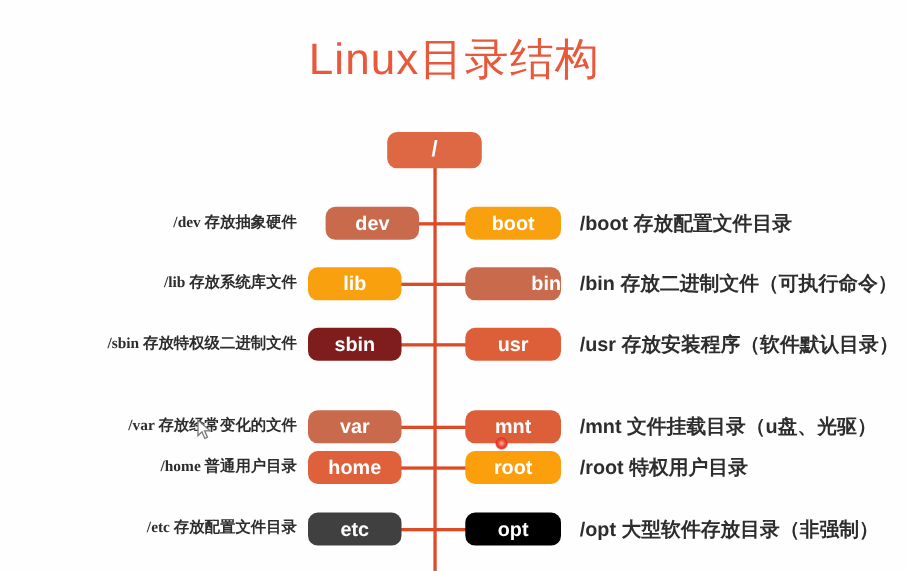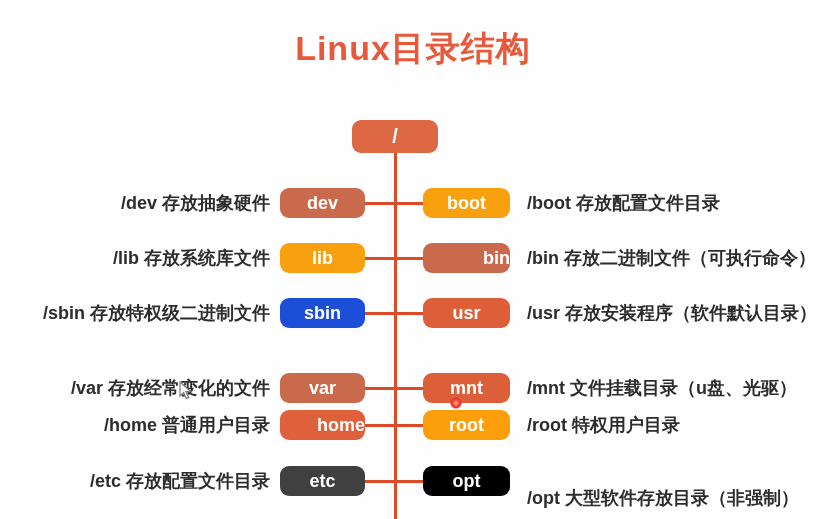--- a/index.html
+++ b/index.html
@@ -3,36 +3,36 @@
 <meta charset="utf-8">
 <style>
   html,body { margin:0; padding:0; background:#ffffff; }
   .stage {
     position:relative; width:826px; height:519px; overflow:hidden;
     background:#fefefe;
     font-family:"Liberation Sans","DejaVu Sans",sans-serif;
   }
   .title {
     position:absolute; top:26px; left:0; width:100%;
-    text-align:center; font-size:34px; font-weight:bold;
+    text-align:center; font-size:40px; font-weight:normal;
     letter-spacing:1px;
   }
   .root-box {
     position:absolute; left:352px; top:120px; width:86px; height:33px;
     border-radius:9px; color:#ffffff; text-align:center; line-height:33px;
     font-size:20px; font-weight:bold; z-index:2;
   }
   .trunk {
     position:absolute; left:394px; top:152px; width:3px; height:367px;
     z-index:0;
   }
   .row { position:absolute; left:0; width:826px; height:30px; }
   .lblL {
     position:absolute; right:556px; top:0; line-height:30px;
-    font-size:18px; font-weight:bold; white-space:nowrap;
+    font-size:14px; font-weight:bold; white-space:nowrap;font-family:Liberation Serif, serif;
   }
   .lblR {
     position:absolute; left:527px; top:0; line-height:30px;
     font-size:18px; font-weight:bold; white-space:nowrap;
   }
   .hline {
     position:absolute; left:360px; top:14px; width:68px; height:3px;
     z-index:0;
   }
   .boxL, .boxR {
@@ -55,63 +55,63 @@
 <div class="stage">
 
   <div class="title" style="color: rgb(232, 88, 58);">Linux目录结构</div>
 
   <div class="trunk" style="background-color: rgb(221, 75, 38);"></div>
   <div class="root-box" style="background-color: rgb(221, 104, 67);">/</div>
 
   <div class="row" style="top:188px">
     <div class="lblL" style="color: rgb(45, 45, 45);">/dev 存放抽象硬件</div>
     <div class="hline" style="background-color: rgb(221, 75, 38);"></div>
-    <div class="boxL" style="background-color: rgb(201, 106, 76);">dev</div>
+    <div class="boxL" style="background-color: rgb(201, 106, 76); margin-left: 16px;">dev</div>
     <div class="boxR" style="background-color: rgb(248, 160, 14);">boot</div>
     <div class="lblR" style="color: rgb(45, 45, 45);">/boot 存放配置文件目录</div>
   </div>
 
   <div class="row" style="top:243px">
     <div class="lblL" style="color: rgb(45, 45, 45);">/lib 存放系统库文件</div>
     <div class="hline" style="background-color: rgb(221, 75, 38);"></div>
     <div class="boxL" style="background-color: rgb(248, 160, 14);">lib</div>
     <div class="boxR" style="background-color: rgb(201, 106, 76); text-align: right;">bin</div>
     <div class="lblR" style="color: rgb(45, 45, 45);">/bin 存放二进制文件（可执行命令）</div>
   </div>
 
   <div class="row" style="top:298px">
     <div class="lblL" style="color: rgb(45, 45, 45);">/sbin 存放特权级二进制文件</div>
     <div class="hline" style="background-color: rgb(221, 75, 38);"></div>
-    <div class="boxL" style="background-color: #1d4ed8;">sbin</div>
+    <div class="boxL" style="background-color: #7f1d1d;">sbin</div>
     <div class="boxR" style="background-color: rgb(221, 95, 58);">usr</div>
     <div class="lblR" style="color: rgb(45, 45, 45);">/usr 存放安装程序（软件默认目录）</div>
   </div>
 
   <div class="row" style="top:373px">
     <div class="lblL" style="color: rgb(45, 45, 45);">/var 存放经常变化的文件</div>
     <div class="hline" style="background-color: rgb(221, 75, 38);"></div>
     <div class="boxL" style="background-color: rgb(201, 106, 76);">var</div>
     <div class="boxR" style="background-color: rgb(221, 95, 58);">mnt</div>
     <div class="lblR" style="color: rgb(45, 45, 45);">/mnt 文件挂载目录（u盘、光驱）</div>
   </div>
 
   <div class="row" style="top:410px">
     <div class="lblL" style="color: rgb(45, 45, 45);">/home 普通用户目录</div>
     <div class="hline" style="background-color: rgb(221, 75, 38);"></div>
-    <div class="boxL" style="background-color: rgb(222, 97, 60); text-align: right;">home</div>
+    <div class="boxL" style="background-color: rgb(222, 97, 60);">home</div>
     <div class="boxR" style="background-color: rgb(251, 160, 12);">root</div>
     <div class="lblR" style="color: rgb(45, 45, 45);">/root 特权用户目录</div>
   </div>
 
   <div class="row" style="top:466px">
     <div class="lblL" style="color: rgb(45, 45, 45);">/etc 存放配置文件目录</div>
     <div class="hline" style="background-color: rgb(221, 75, 38);"></div>
     <div class="boxL" style="background-color: #404040;">etc</div>
     <div class="boxR" style="background-color: #000000;">opt</div>
-    <div class="lblR" style="color: rgb(45, 45, 45); margin-top: 17px;">/opt 大型软件存放目录（非强制）</div>
+    <div class="lblR" style="color: rgb(45, 45, 45);">/opt 大型软件存放目录（非强制）</div>
   </div>
 
   <div class="laser-dot"></div>
 
   <svg class="cursor" width="14" height="20" viewBox="0 0 14 20">
     <path d="M1,1 L1,15 L4.6,11.6 L7.2,17.6 L9.6,16.5 L7,10.7 L12,10.7 Z" fill="#fdfdfd" stroke="#7a7a7a" stroke-width="1.2"></path>
   </svg>
 
 </div>
 

